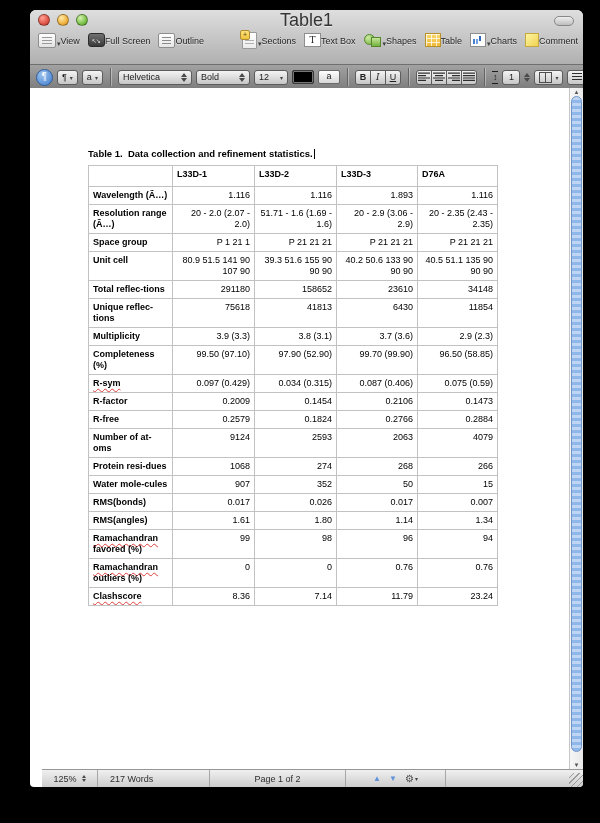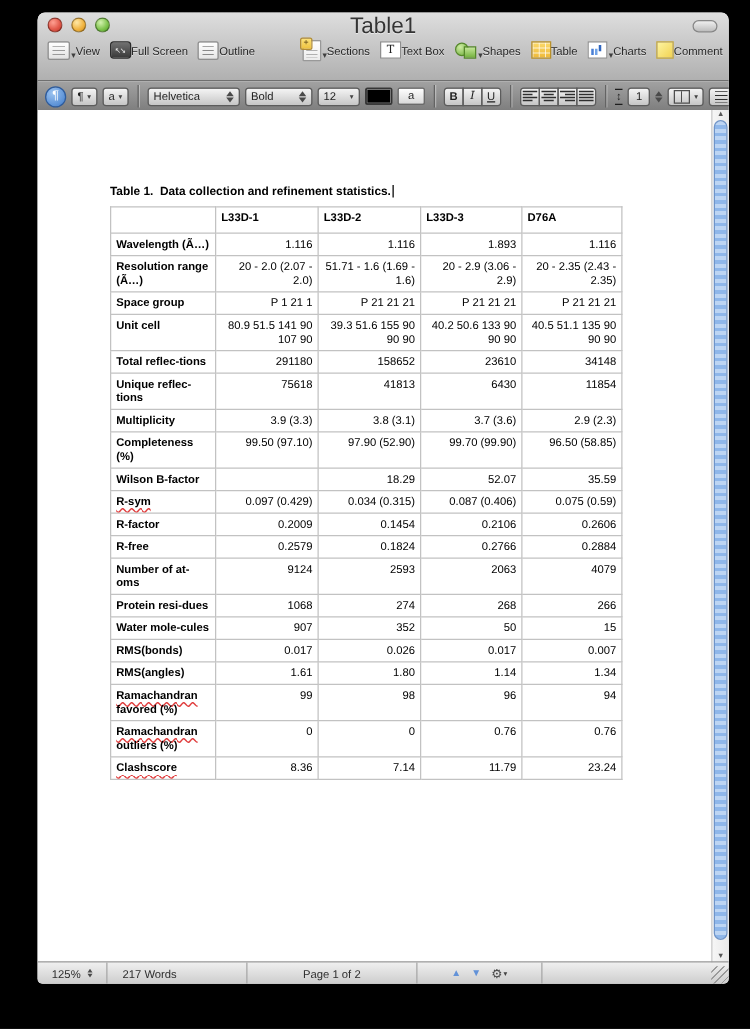--- a/index.html
+++ b/index.html
@@ -111,21 +111,21 @@
   .misspell{text-decoration:underline wavy #e03c3c 1px;text-underline-offset:2px;
     text-decoration-skip-ink:none}
   
   .scrollbar{position:absolute;top:78px;right:0;width:14px;bottom:17px;
     background:linear-gradient(90deg,#f6f6f6,#e9e9e9);border-left:1px solid #c6c6c6;box-sizing:border-box}
   .sb-up{position:absolute;top:0;left:0;right:0;text-align:center;font-size:6px;color:#555;line-height:8px}
   .sb-down{position:absolute;bottom:1px;left:0;right:0;text-align:center;font-size:6px;color:#555;line-height:8px}
   .sb-thumb{position:absolute;top:8px;left:1px;width:11px;height:656px;border-radius:6px;border:1px solid #6f94c8;
     background:repeating-linear-gradient(0deg,#8fb7ea 0 3px,#bdd5f3 3px 6px);box-sizing:border-box}
   
-  .statusbar{position:absolute;left:0;right:0;bottom:0;height:17px;background:linear-gradient(#f0f0f0,#cdcdcd);
+  .statusbar{position:absolute;left:12px;right:0;bottom:0;height:17px;background:linear-gradient(#f0f0f0,#cdcdcd);
     border-top:1px solid #969696;display:flex;align-items:flex-end;font-size:9px;color:#2e2e2e}
   .sseg{height:100%;display:flex;align-items:center;border-right:1px solid #a6a6a6;box-sizing:border-box}
   .seg-zoom{width:56px;justify-content:center;gap:5px}
   .seg-zoom .tri-up{border-bottom-width:3px;border-left-width:2.5px;border-right-width:2.5px}
   .seg-zoom .tri-down{border-top-width:3px;border-left-width:2.5px;border-right-width:2.5px}
   .seg-words{width:112px;padding-left:12px}
   .seg-page{width:136px;justify-content:center}
   .seg-nav{width:100px;justify-content:center;gap:8px}
   .nav-tri{color:#6292d8;font-size:8px;line-height:8px}
   .gear{color:#4a4a4a;font-size:10px;display:inline-flex;align-items:center;gap:1px}
@@ -393,39 +393,32 @@
             <td class="val">2.9 (2.3)</td>
           </tr>
           <tr>
             <td class="rlabel">Completeness (%)</td>
             <td class="val">99.50 (97.10)</td>
             <td class="val">97.90 (52.90)</td>
             <td class="val">99.70 (99.90)</td>
             <td class="val">96.50 (58.85)</td>
           </tr>
           <tr>
-            <td class="rlabel">Wilson B-factor</td>
-            <td class="val"></td>
-            <td class="val">18.29</td>
-            <td class="val">52.07</td>
-            <td class="val">35.59</td>
-          </tr>
-          <tr>
             <td class="rlabel"><span class="misspell">R-sym</span></td>
             <td class="val">0.097 (0.429)</td>
             <td class="val">0.034 (0.315)</td>
             <td class="val">0.087 (0.406)</td>
             <td class="val">0.075 (0.59)</td>
           </tr>
           <tr>
             <td class="rlabel">R-factor</td>
             <td class="val">0.2009</td>
             <td class="val">0.1454</td>
             <td class="val">0.2106</td>
-            <td class="val">0.2606</td>
+            <td class="val">0.1473</td>
           </tr>
           <tr>
             <td class="rlabel">R-free</td>
             <td class="val">0.2579</td>
             <td class="val">0.1824</td>
             <td class="val">0.2766</td>
             <td class="val">0.2884</td>
           </tr>
           <tr>
             <td class="rlabel">Number of at-oms</td>

